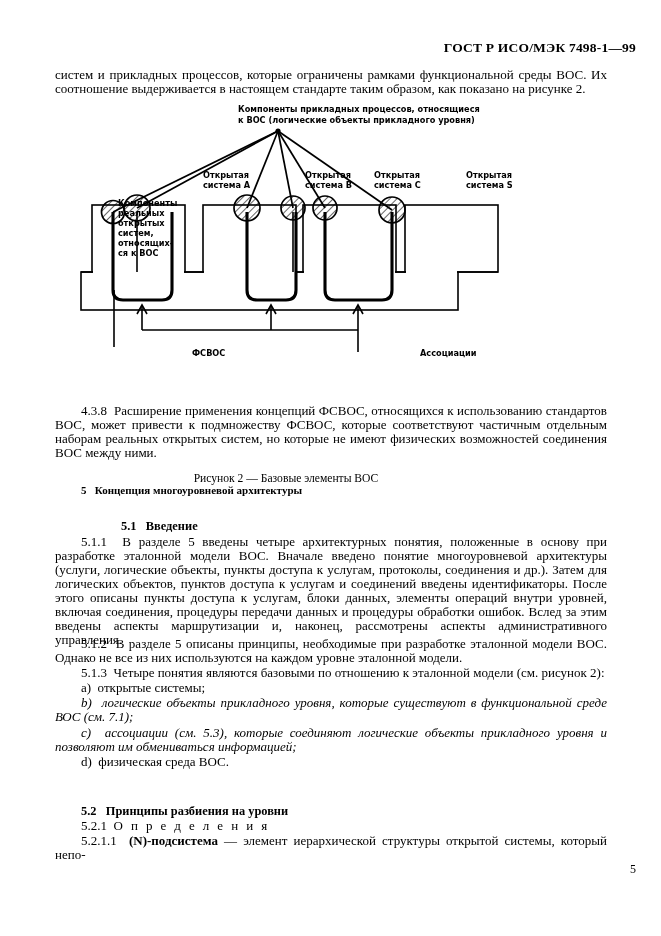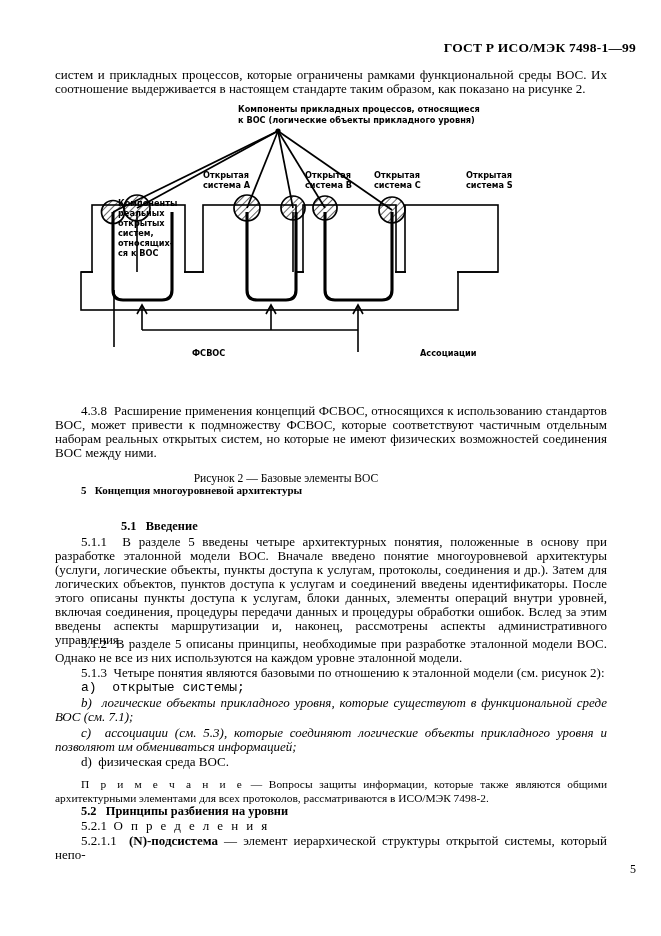--- a/index.html
+++ b/index.html
@@ -256,21 +256,21 @@
     </p>
   </div>
 
   <div class="col" style="top:666px;">
     <p class="body ind">
       <span>5.1.3</span>&nbsp;
       <span>Четыре понятия являются базовыми по отношению к эталонной модели (см. рисунок 2):</span>
     </p>
   </div>
 
-  <div class="col" style="top:681px;font-family:Liberation Mono, monospace;">
+  <div class="col" style="top:681px;">
     <p class="body ind">
       <span>a)</span>&nbsp;
       <span>открытые системы;</span>
     </p>
   </div>
 
   <div class="col" style="top:696px;">
     <p class="body ind ital">
       <span>b)</span>&nbsp;
       <span>логические объекты прикладного уровня, которые существуют в функциональной среде ВОС (см. 7.1);</span>
@@ -284,26 +284,20 @@
     </p>
   </div>
 
   <div class="col" style="top:755px;">
     <p class="body ind">
       <span>d)</span>&nbsp;
       <span>физическая среда ВОС.</span>
     </p>
   </div>
 
-  <div class="col" style="top:778px;">
-    <p class="body ind" style="font-size:11.4px; line-height:13.6px;">
-      <span class="note-lead">П р и м е ч а н и е</span>
-      <span>— Вопросы защиты информации, которые также являются общими архитектурными элементами для всех протоколов, рассматриваются в ИСО/МЭК 7498-2.</span>
-    </p>
-  </div>
 
   <div class="col" style="top:804px;">
     <h3 class="sub">
       <span style="margin-left:26px;">5.2</span>&nbsp;&nbsp;
       <span>Принципы разбиения на уровни</span>
     </h3>
   </div>
 
   <div class="col" style="top:819px;">
     <p class="body ind">

